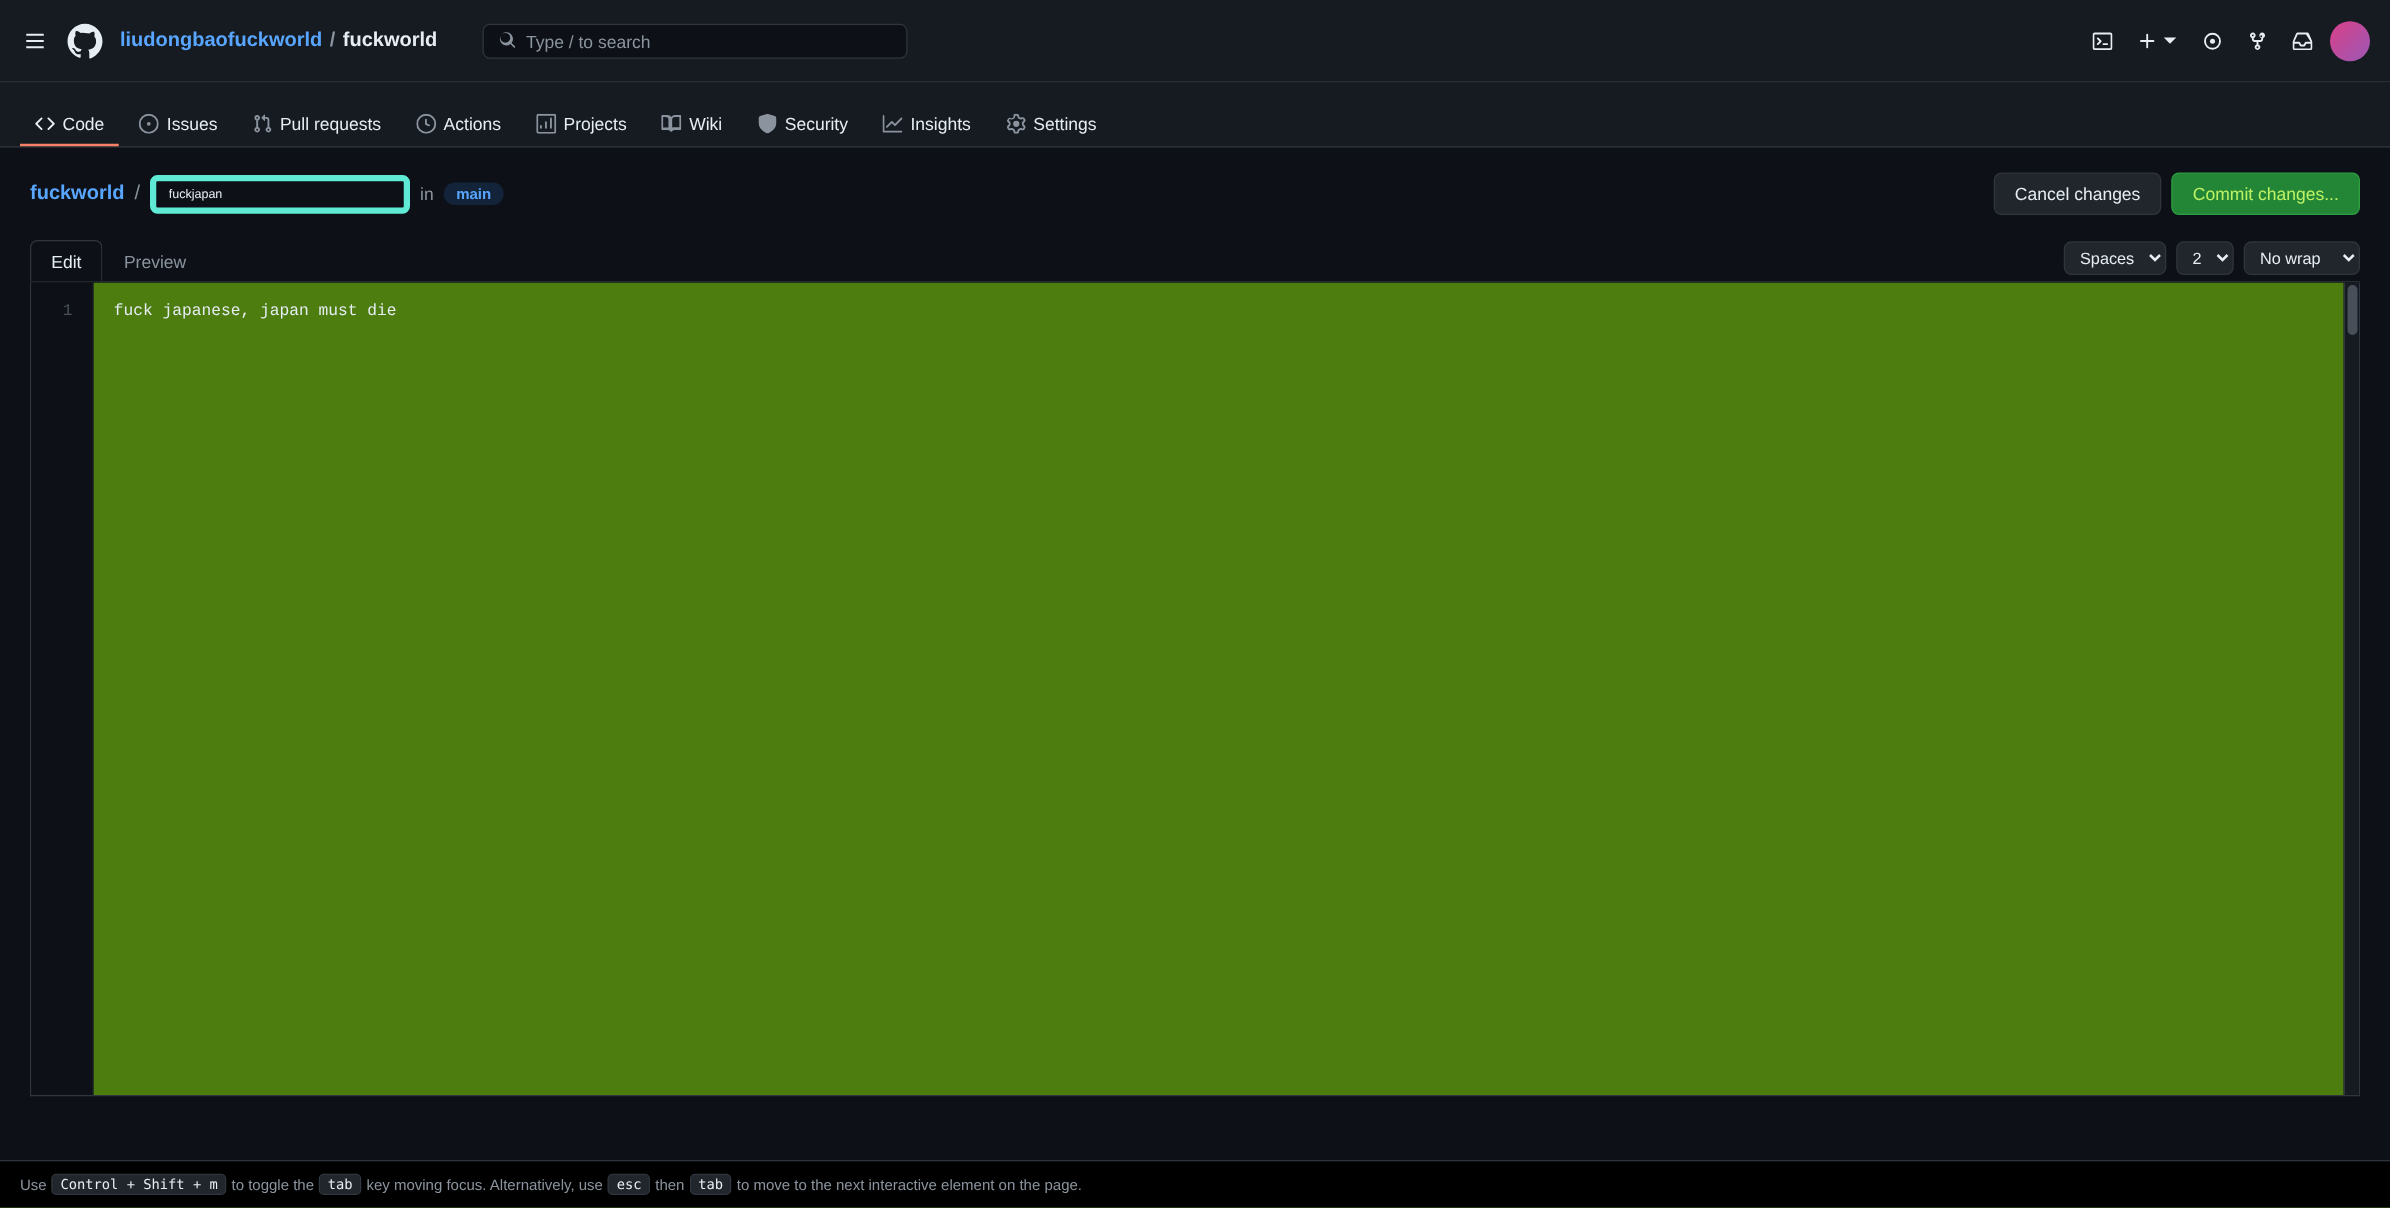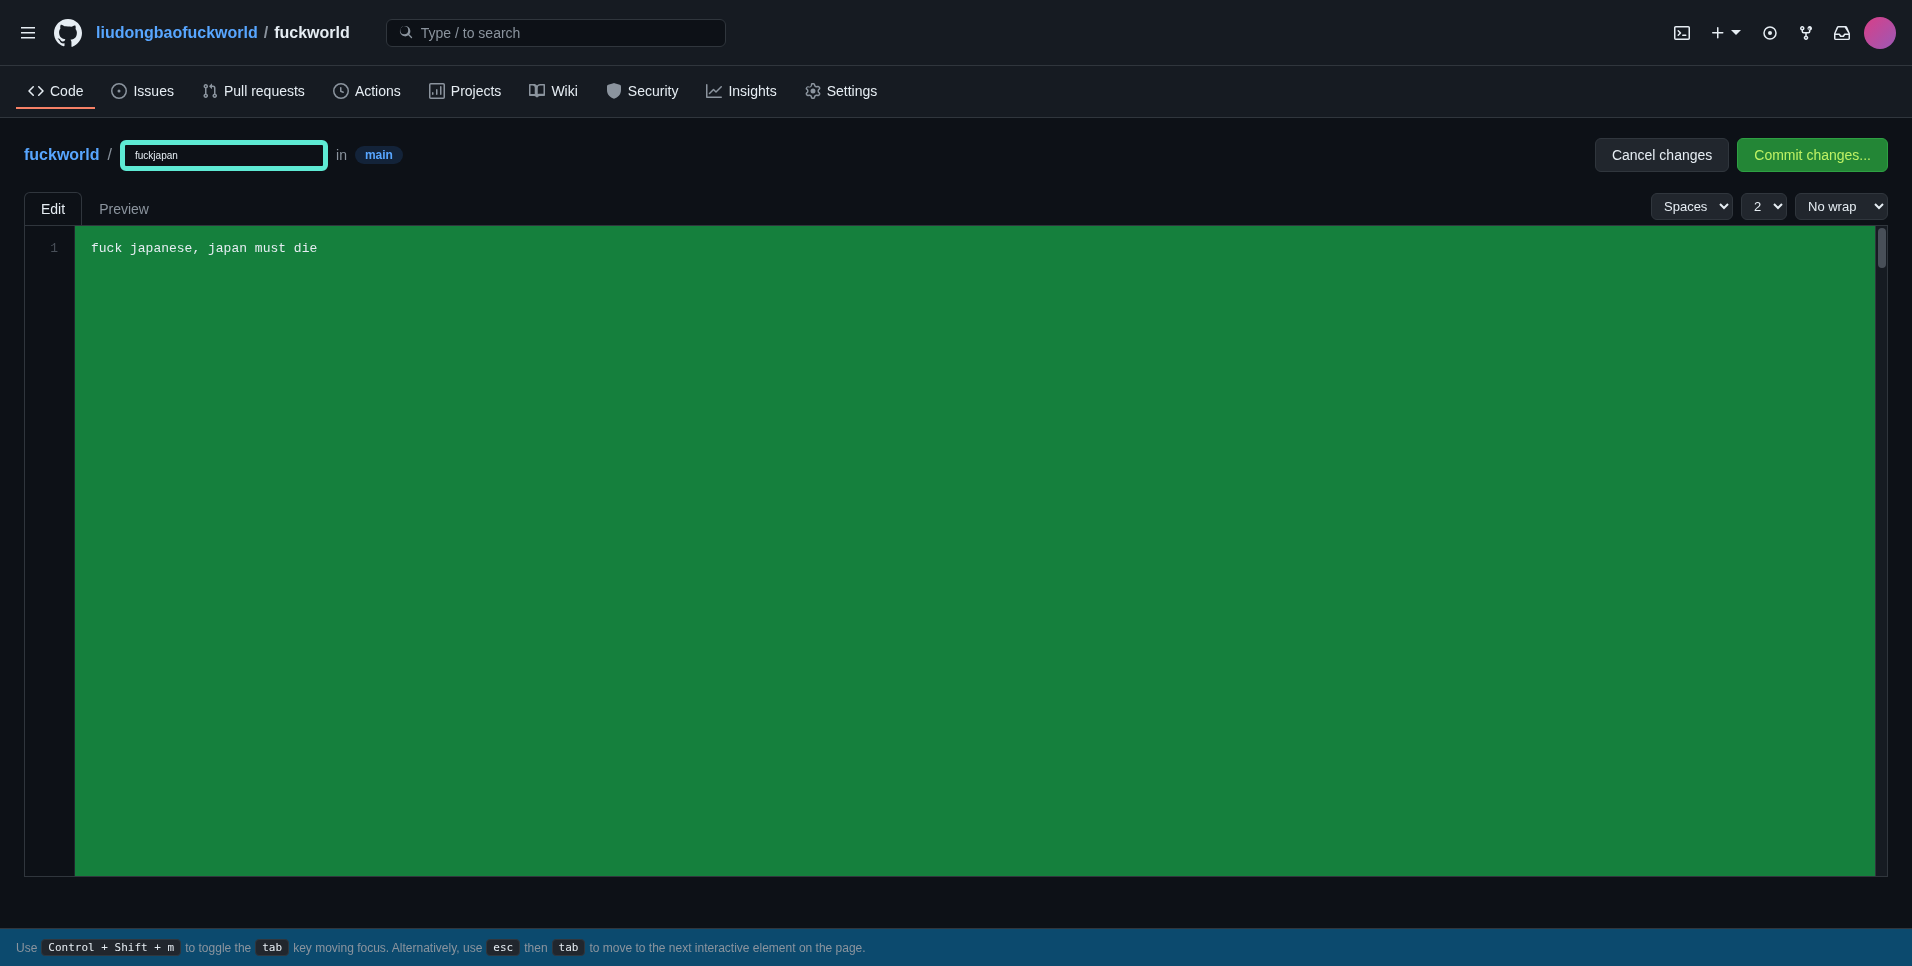--- a/index.html
+++ b/index.html
@@ -92,21 +92,21 @@
       background: linear-gradient(135deg, #d93f87, #9b59b6);
       cursor: pointer;
     }
 
     
     .repo-nav {
       background: #161b22;
       border-bottom: 1px solid #30363d;
       height: 52px;
       display: flex;
-      align-items: center;
+      align-items: flex-end;
       padding: 0 16px;
       gap: 4px;
       flex-shrink: 0;
     }
     .repo-nav-item {
       display: flex;
       align-items: center;
       gap: 6px;
       padding: 8px 12px;
       color: #e6edf3;
@@ -257,21 +257,21 @@
       user-select: none;
       flex-shrink: 0;
     }
     .code-content {
       flex: 1;
       padding: 12px 16px;
       font-family: "SFMono-Regular", Consolas, "Liberation Mono", Menlo, monospace;
       font-size: 13px;
       line-height: 22px;
       color: #e6edf3;
-      background: #15803d;
+      background: #4d7c0f;
       border: none;
       outline: none;
       resize: none;
       white-space: pre;
       overflow: auto;
     }
 
     
     .scrollbar-track {
       width: 12px;
@@ -282,21 +282,21 @@
     .scrollbar-thumb {
       width: 8px;
       height: 40px;
       background: #484f58;
       border-radius: 4px;
       margin: 2px auto;
     }
 
     
     .footer {
-      background: #0c4a6e;
+      background: #000000;
       border-top: 1px solid #30363d;
       height: 38px;
       display: flex;
       align-items: center;
       padding: 0 16px;
       font-size: 12px;
       color: #8b949e;
       flex-shrink: 0;
       gap: 4px;
       margin-top: 31px;

